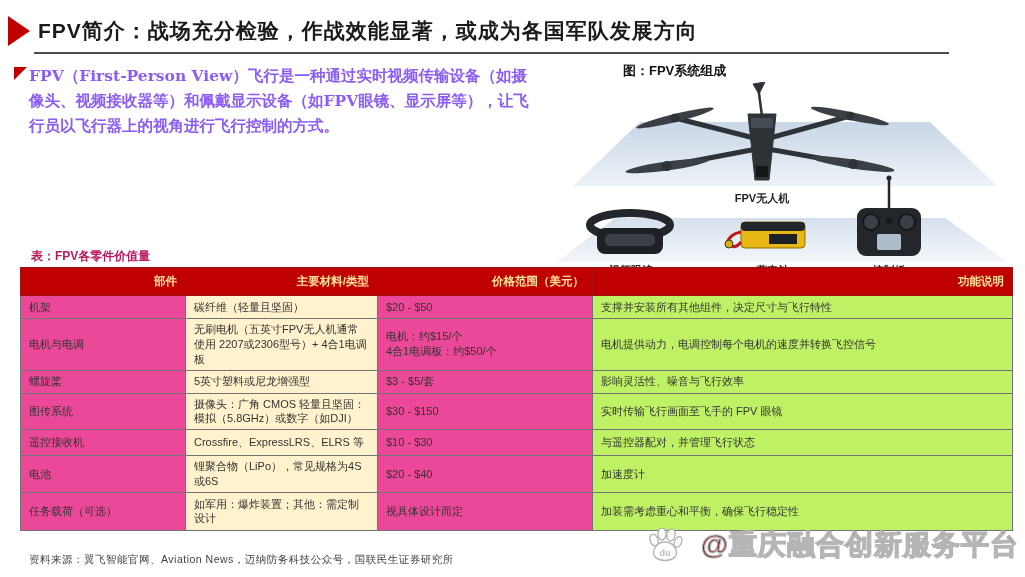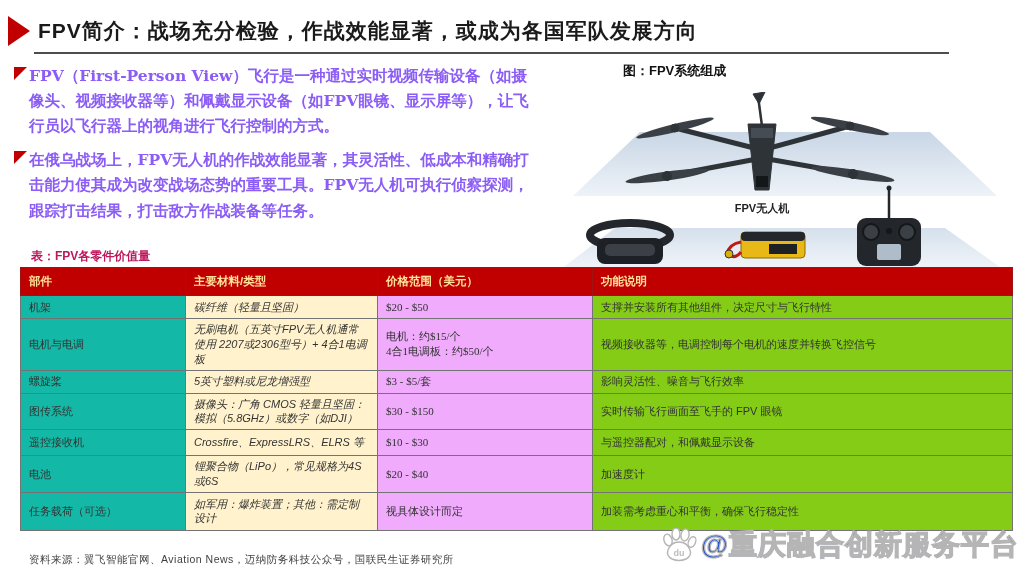--- a/index.html
+++ b/index.html
@@ -61,21 +61,21 @@
     color: #8b5cf6;
   }
 
   
   .figure { position: absolute; top: 62px; left: 545px; width: 468px; }
   .figure-caption {
     font-size: 13px;
     font-weight: bold;
     color: #111;
     margin-left: 78px;
-    margin-bottom: 12px;
+    margin-bottom: 2px;
   }
   .figure svg { display: block; }
   .fig-label { font-size: 11px; font-weight: bold; fill: #222; text-anchor: middle; }
 
   
   .table-caption {
     position: absolute; top: 248px; left: 31px;
     font-size: 12px; font-weight: bold; color: #be185d;
   }
   table.parts {
@@ -88,80 +88,77 @@
   }
   table.parts col.c1 { width: 165px; }
   table.parts col.c2 { width: 192px; }
   table.parts col.c3 { width: 215px; }
   table.parts col.c4 { width: 420px; }
   table.parts th {
     background: #c00000;
     color: #ffe399;
     font-size: 11.5px;
     font-weight: bold;
-    text-align: left;
+    text-align: right;
     padding: 6px 8px;
     border: 1px solid #9e1313;
     height: 26px;
   }
   table.parts td {
     border: 1px solid #737373;
     padding: 3px 8px;
     vertical-align: middle;
     line-height: 1.35;
     white-space: pre-line;
     font-weight: 500;
   }
-  table.parts td.part     { background: #14b8a6; }
-  table.parts td.material { background: #fff2cc; font-style: italic; }
-  table.parts td.price    { background: #f0abfc; font-family: Liberation Serif, serif; }
-  table.parts td.func     { background: #84cc16; }
+  table.parts td.part     { background: #ec4899; }
+  table.parts td.material { background: #fff2cc; }
+  table.parts td.price    { background: #ec4899; }
+  table.parts td.func     { background: #bef264; }
   tr.h23 { height: 23px; } tr.h25 { height: 26px; }
   tr.h35 { height: 35px; } tr.h37 { height: 38px; }
 
   
   .source {
     position: absolute; top: 553px; left: 29px;
     font-size: 10.5px; color: #3f3f3f;
     letter-spacing: 0.5px;
   }
   .watermark {
     position: absolute; top: 526px; right: 6px;
     display: flex; align-items: flex-end;
     pointer-events: none;
   }
   .watermark-text {
     font-size: 28px;
     font-weight: bold;
-    color: #1d4ed8;
+    color: #7f1d1d;
     -webkit-text-stroke: 1.2px #b5b5b5;
     text-shadow: 0 0 1px #c9c9c9;
     letter-spacing: 1px;
+    margin-left: 14px;
   }
   .paw-icon { margin-right: 3px; }
 </style>
 </head>
 <body>
 
 <div class="slide">
 
   <div class="title-row">
     <div class="title-arrow"></div>
     <div class="title-text">FPV简介：战场充分检验，作战效能显著，或成为各国军队发展方向</div>
   </div>
   <div class="title-underline"></div>
 
   <div class="bullets">
     <div class="bullet">
       <span class="bullet-marker"></span>
       <span class="bullet-text">FPV（First-Person View）飞行是一种通过实时视频传输设备（如摄像头、视频接收器等）和佩戴显示设备（如FPV眼镜、显示屏等），让飞行员以飞行器上的视角进行飞行控制的方式。</span>
-    </div>
-    <div class="bullet">
-      <span class="bullet-marker"></span>
-      <span class="bullet-text">在俄乌战场上，FPV无人机的作战效能显著，其灵活性、低成本和精确打击能力使其成为改变战场态势的重要工具。FPV无人机可执行侦察探测，跟踪打击结果，打击敌方作战装备等任务。</span>
     </div>
   </div>
 
   <div class="figure">
     <div class="figure-caption">图：FPV系统组成</div>
     <svg width="468" height="198" viewBox="0 0 468 198">
       <defs>
         <linearGradient id="plat" x1="0" y1="0" x2="0" y2="1">
           <stop offset="0" stop-color="#c9d6e6"></stop>
           <stop offset="1" stop-color="#eef3f8"></stop>
@@ -252,39 +249,39 @@
         <td class="part">机架</td>
         <td class="material">碳纤维（轻量且坚固）</td>
         <td class="price">$20 - $50</td>
         <td class="func">支撑并安装所有其他组件，决定尺寸与飞行特性</td>
       </tr>
       <tr class="h35">
         <td class="part">电机与电调</td>
         <td class="material">无刷电机（五英寸FPV无人机通常使用 2207或2306型号）+ 4合1电调板</td>
         <td class="price">电机：约$15/个
 4合1电调板：约$50/个</td>
-        <td class="func">视频接收器等，电调控制每个电机的速度并转换飞控信号</td>
+        <td class="func">电机提供动力，电调控制每个电机的速度并转换飞控信号</td>
       </tr>
       <tr class="h23">
         <td class="part">螺旋桨</td>
         <td class="material">5英寸塑料或尼龙增强型</td>
         <td class="price">$3 - $5/套</td>
         <td class="func">影响灵活性、噪音与飞行效率</td>
       </tr>
       <tr class="h35">
         <td class="part">图传系统</td>
         <td class="material">摄像头：广角 CMOS 轻量且坚固：模拟（5.8GHz）或数字（如DJI）</td>
         <td class="price">$30 - $150</td>
         <td class="func">实时传输飞行画面至飞手的 FPV 眼镜</td>
       </tr>
       <tr class="h25">
         <td class="part">遥控接收机</td>
         <td class="material">Crossfire、ExpressLRS、ELRS 等</td>
         <td class="price">$10 - $30</td>
-        <td class="func">与遥控器配对，和佩戴显示设备</td>
+        <td class="func">与遥控器配对，并管理飞行状态</td>
       </tr>
       <tr class="h35">
         <td class="part">电池</td>
         <td class="material">锂聚合物（LiPo），常见规格为4S或6S</td>
         <td class="price">$20 - $40</td>
         <td class="func">加速度计</td>
       </tr>
       <tr class="h37">
         <td class="part">任务载荷（可选）</td>
         <td class="material">如军用：爆炸装置；其他：需定制设计</td>

